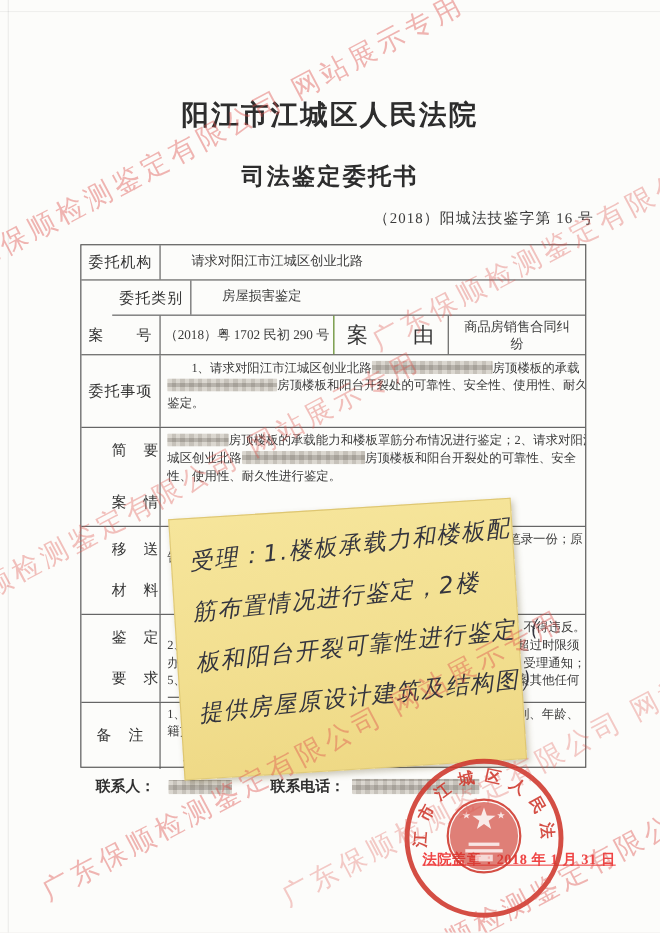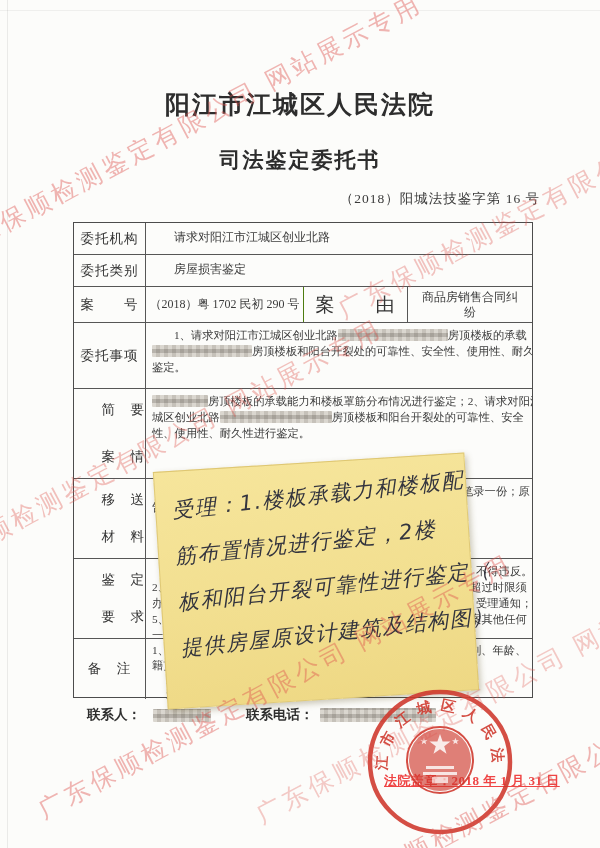--- a/index.html
+++ b/index.html
@@ -92,21 +92,21 @@
 
   <div class="court-name">阳江市江城区人民法院</div>
   <div class="doc-title">司法鉴定委托书</div>
   <div class="case-ref">（2018）阳城法技鉴字第 16 号</div>
 
   <div class="doc-table">
     <div class="trow" style="height:32px;">
       <div class="lbl">委托机构</div>
       <div class="cellc valcell r1v">请求对阳江市江城区创业北路</div>
     </div>
-    <div class="trow" style="height:32px;">
+    <div class="trow" style="height:32px;margin-left:28px;">
       <div class="lbl">委托类别</div>
       <div class="cellc valcell r2v">房屋损害鉴定</div>
     </div>
     <div class="trow" style="height:36px;">
       <div class="lbl">案　　号</div>
       <div class="valcell r3v1">（2018）粤 1702 民初 290 号</div>
       <div class="midlbl">案　　由</div>
       <div class="valcell r3v2">商品房销售合同纠纷</div>
     </div>
     <div class="trow" style="height:66px;">

